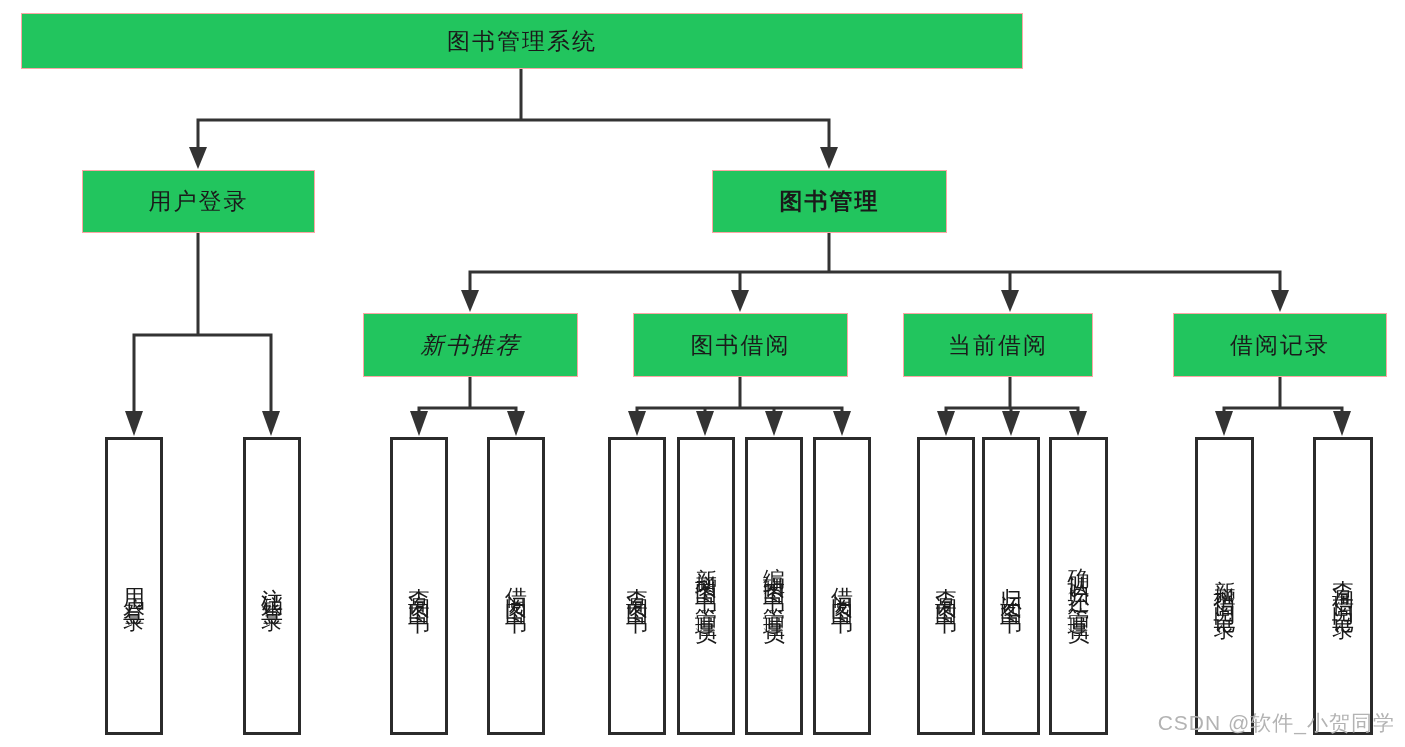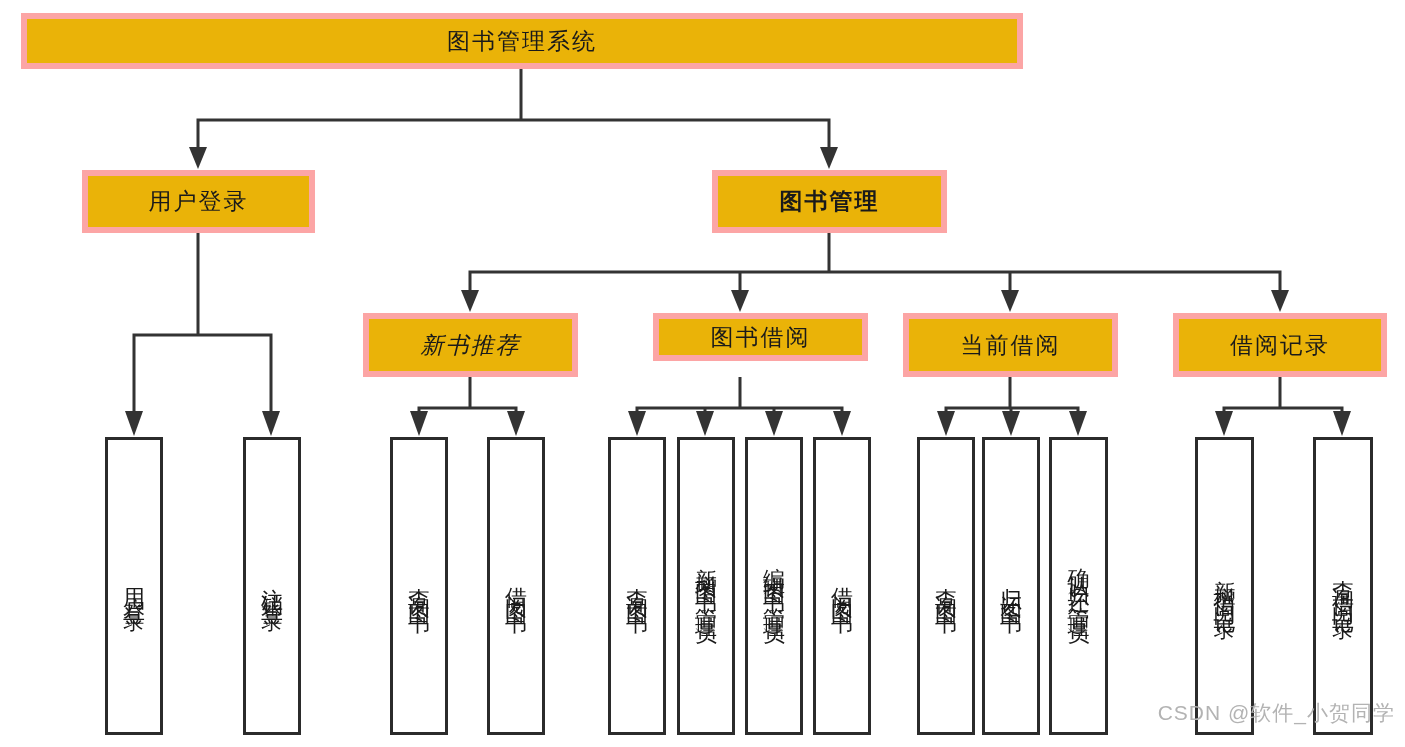--- a/index.html
+++ b/index.html
@@ -16,22 +16,22 @@
 
   .connectors {
     position: absolute;
     left: 0; top: 0;
     width: 1405px; height: 747px;
     pointer-events: none;
   }
 
   .node {
     position: absolute;
-    border: 6px solid #fca5a5;
-    background: #eab308;
+    border: 1px solid #fca5a5;
+    background: #22c55e;
     color: #1a1a1a;
     display: flex;
     align-items: center;
     justify-content: center;
     font-size: 23px;
     letter-spacing: 2px;
     white-space: nowrap;
   }
 
   .leaf {
@@ -53,43 +53,43 @@
     letter-spacing: 8px;
     line-height: 50px;
     white-space: nowrap;
   }
 
   
   .n-root  { left: 21px;   top: 13px;  width: 1002px; height: 56px; }
   .n-user  { left: 82px;   top: 170px; width: 233px;  height: 63px; }
   .n-book  { left: 712px;  top: 170px; width: 235px;  height: 63px; font-weight: bold; }
   .n-sec0  { left: 363px;  top: 313px; width: 215px;  height: 64px; font-style: italic; }
-  .n-sec1  { left: 653px;  top: 313px; width: 215px;  height: 48px; text-align: right; }
-  .n-sec2  { left: 903px;  top: 313px; width: 215px;  height: 64px; }
+  .n-sec1  { left: 633px;  top: 313px; width: 215px;  height: 64px; text-align: right; }
+  .n-sec2  { left: 903px;  top: 313px; width: 190px;  height: 64px; }
   .n-sec3  { left: 1173px; top: 313px; width: 214px;  height: 64px; }
 
   
   .lf-u0  { left: 105px; }
   .lf-u1  { left: 243px; }
   .lf-s00 { left: 390px; }
   .lf-s01 { left: 487px; }
   .lf-s10 { left: 608px; }
   .lf-s11 { left: 677px; }
   .lf-s12 { left: 745px; }
   .lf-s13 { left: 813px; }
   .lf-s20 { left: 917px; }
   .lf-s21 { left: 982px; }
   .lf-s22 { left: 1049px; width: 59px; }
   .lf-s30 { left: 1195px; width: 59px; }
   .lf-s31 { left: 1313px; width: 60px; }
 
   .watermark {
     position: absolute;
     right: 10px;
-    bottom: 20px;
+    bottom: 10px;
     color: #b3b3b3;
     font-size: 21px;
     letter-spacing: 1px;
     white-space: nowrap;
     z-index: 5;
   }
 </style>
 </head>
 <body>
 

